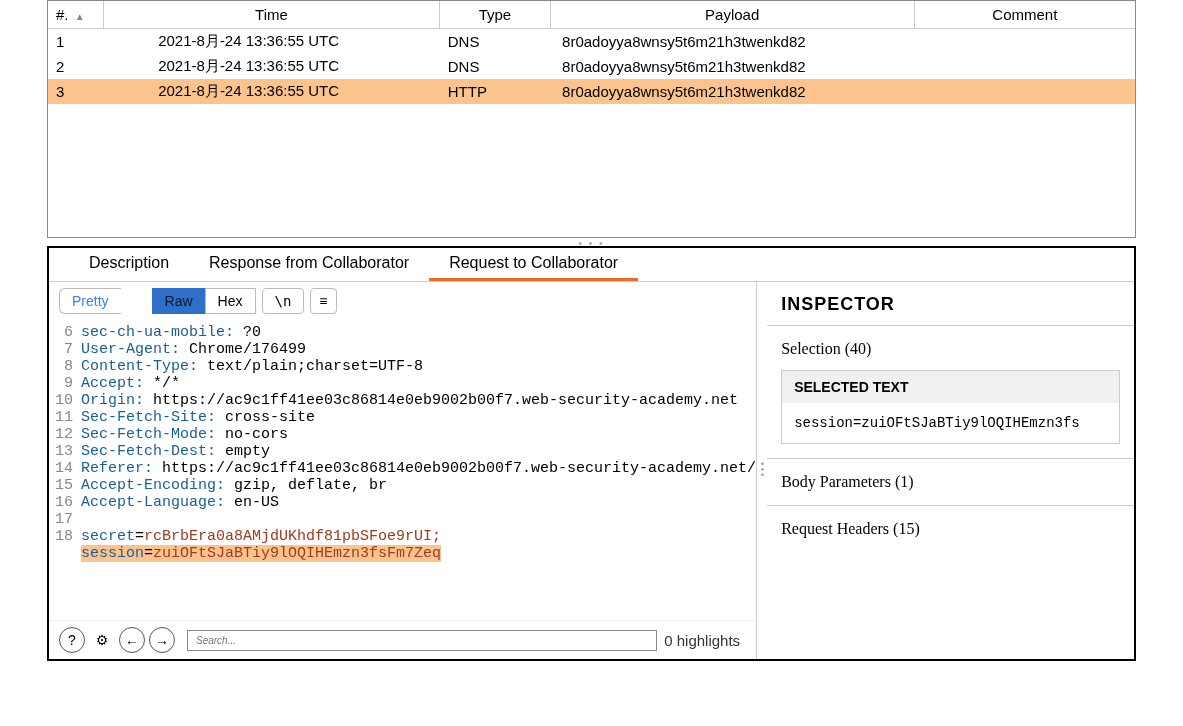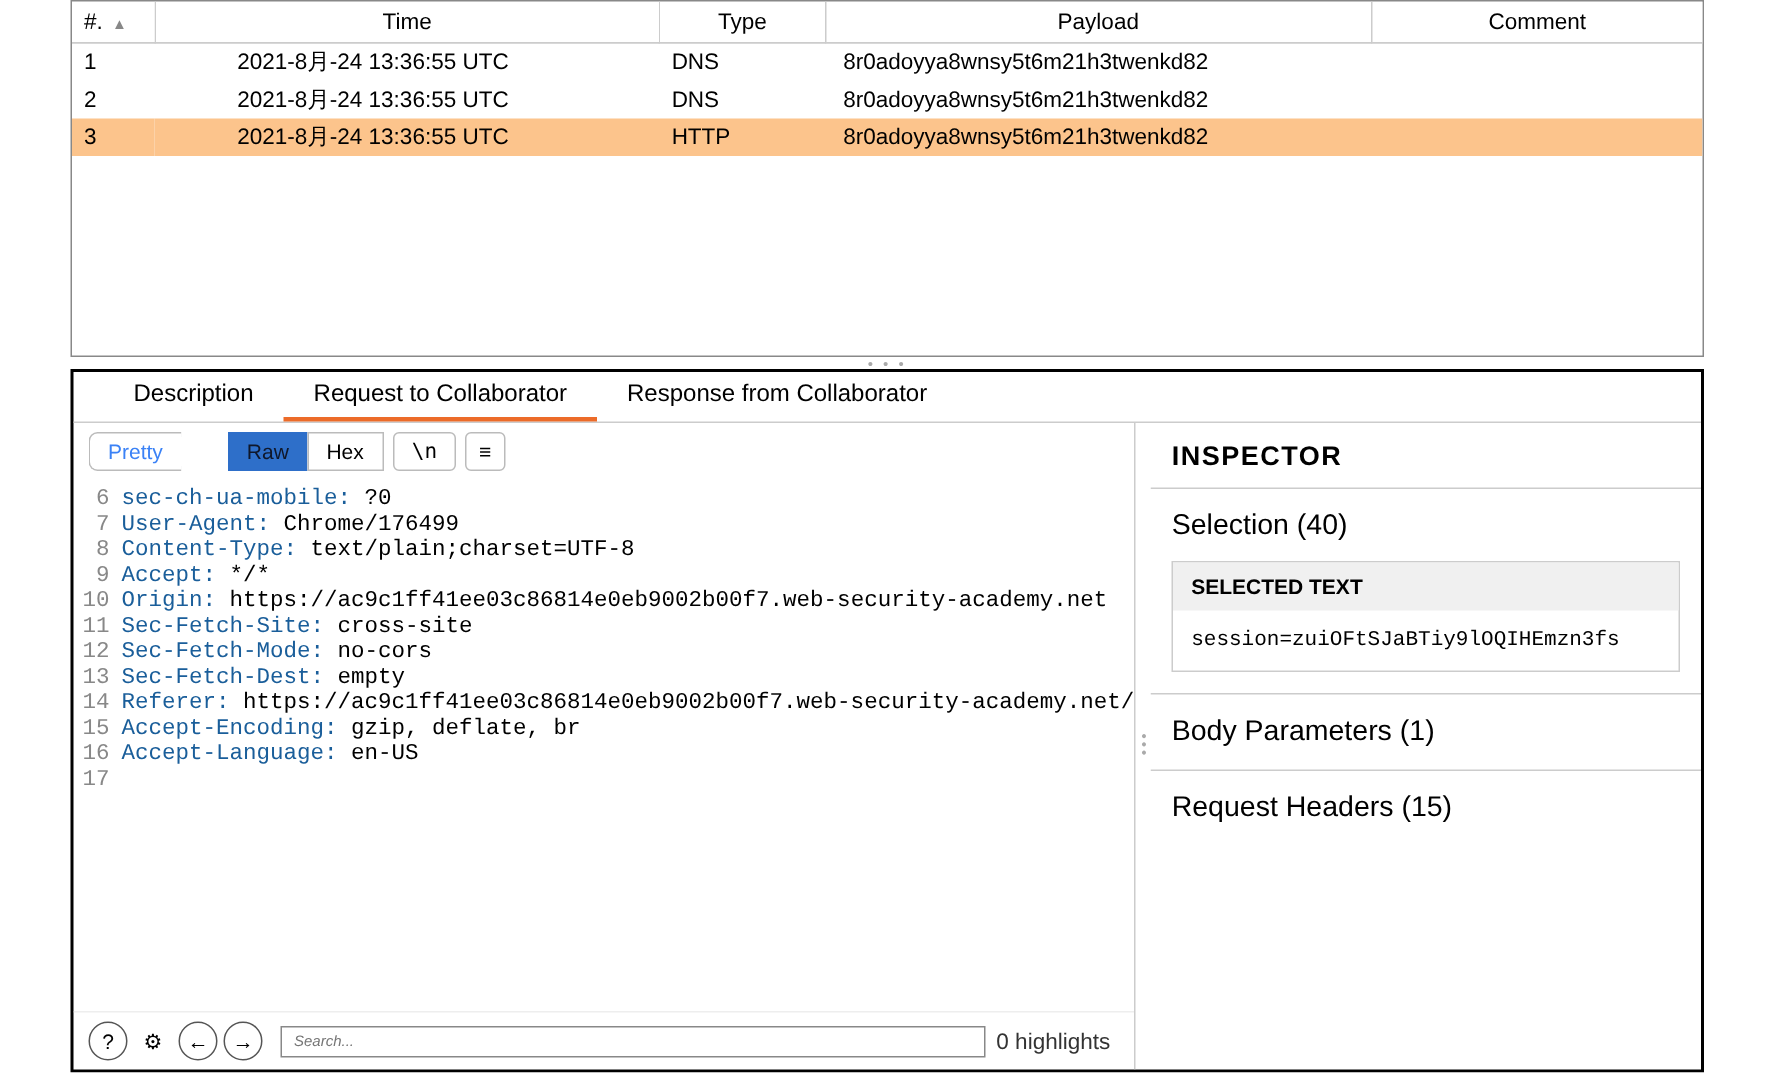--- a/index.html
+++ b/index.html
@@ -20,21 +20,21 @@
 .log-table td.num-cell { padding-left: 8px; }
 .log-table td.time-cell { padding-left: 55px; }
 .log-table td.type-cell { padding-left: 8px; }
 .log-table td.payload-cell { padding-left: 12px; }
 .row-selected { background: #fcc48c; }
 
 
 .splitter { height: 8px; text-align: center; color: #aaa; font-size: 10px; letter-spacing: 2px; margin: 0 47px; cursor: row-resize; }
 
 
-.detail-pane { border: 2px solid #000; margin: 0 47px; display: flex; flex-direction: column; height: 469px; }
+.detail-pane { border: 2px solid #000; margin: 0 47px; display: flex; flex-direction: column; height: 415px; }
 
 
 .tabs-row { display: flex; border-bottom: 1px solid #ccc; padding-left: 20px; }
 .tab { padding: 6px 20px; font-size: 16px; cursor: pointer; }
 .tab.active { border-bottom: 3px solid #ec6b29; }
 
 
 .content-row { display: flex; flex: 1; overflow: hidden; }
 
 
@@ -63,21 +63,21 @@
 .search-input { flex: 1; max-width: 470px; padding: 4px 8px; border: 1px solid #888; font-size: 10px; font-style: italic; color: #888; margin-left: 8px;}
 .hl-count { margin-left: auto; padding-right: 6px; color: #333; font-size: 15px; }
 
 
 .mid-splitter { width: 10px; display:flex; align-items:center; justify-content:center; color:#aaa; font-size:10px; cursor: col-resize; writing-mode: vertical-rl; letter-spacing:2px;}
 
 
 .inspector-pane { width: 370px; padding: 12px 0 0 0; overflow:auto;}
 .inspector-title { font-size: 18px; font-weight: bold; letter-spacing: 1px; padding: 0 14px 10px 14px; }
 .insp-section { border-top: 1px solid #ccc; padding: 14px; }
-.insp-heading { font-size: 19px; }
+.insp-heading { font-size: 16px; font-family: Liberation Serif, serif; }
 .selected-box { margin-top: 12px; border: 1px solid #ccc; }
 .selected-box-head { background: #f0f0f0; padding: 8px 12px; font-weight: bold; font-size: 14px; }
 .selected-box-body { padding: 12px; font-family: "Consolas","Courier New",monospace; font-size: 14px; white-space: nowrap; overflow: hidden; }
 </style>
 </head>
 <body>
 
 <div class="container">
 
   <div class="table-section">
@@ -115,22 +115,22 @@
           </tr>
         </tbody>
     </table>
   </div>
 
   <div class="splitter">• • •</div>
 
   <div class="detail-pane">
     <div class="tabs-row" id="tabs-row">
         <div class="tab">Description</div>
+        <div class="tab">Response from Collaborator</div>
         <div class="tab active">Request to Collaborator</div>
-        <div class="tab">Response from Collaborator</div>
       </div>
 
     <div class="content-row">
 
       <div class="editor-pane">
         <div class="editor-toolbar">
           <button class="tb-btn pretty">Pretty</button>
           <button class="tb-btn raw">Raw</button>
           <button class="tb-btn hex">Hex</button>
           <button class="tb-btn nl">\n</button>
@@ -179,20 +179,24 @@
               <span class="code"><span class="hdr-name">Accept-Encoding:</span><span class="hdr-val"> gzip, deflate, br</span></span>
             </div>
             <div class="code-line">
               <span class="ln">16</span>
               <span class="code"><span class="hdr-name">Accept-Language:</span><span class="hdr-val"> en-US</span></span>
             </div>
             <div class="code-line">
               <span class="ln">17</span>
               <span class="code"></span>
             </div>
+            <div class="code-line">
+              <span class="ln">18</span>
+              <span class="code"><span class="body-key">secret</span>=<span class="body-val">rcBrbEra0a8AMjdUKhdf81pbSFoe9rUI</span><span class="body-val">;</span><br><span class="hl"><span class="body-key">session</span>=<span class="body-val">zuiOFtSJaBTiy9lOQIHEmzn3fsFm7Zeq</span></span></span>
+            </div>
           </div>
 
         <div class="editor-footer">
           <span class="icon-btn">?</span>
           <span class="icon-btn gear">⚙</span>
           <span class="icon-btn">←</span>
           <span class="icon-btn">→</span>
           <input class="search-input" placeholder="Search..." style="">
           <span class="hl-count">0 highlights</span>
         </div>

